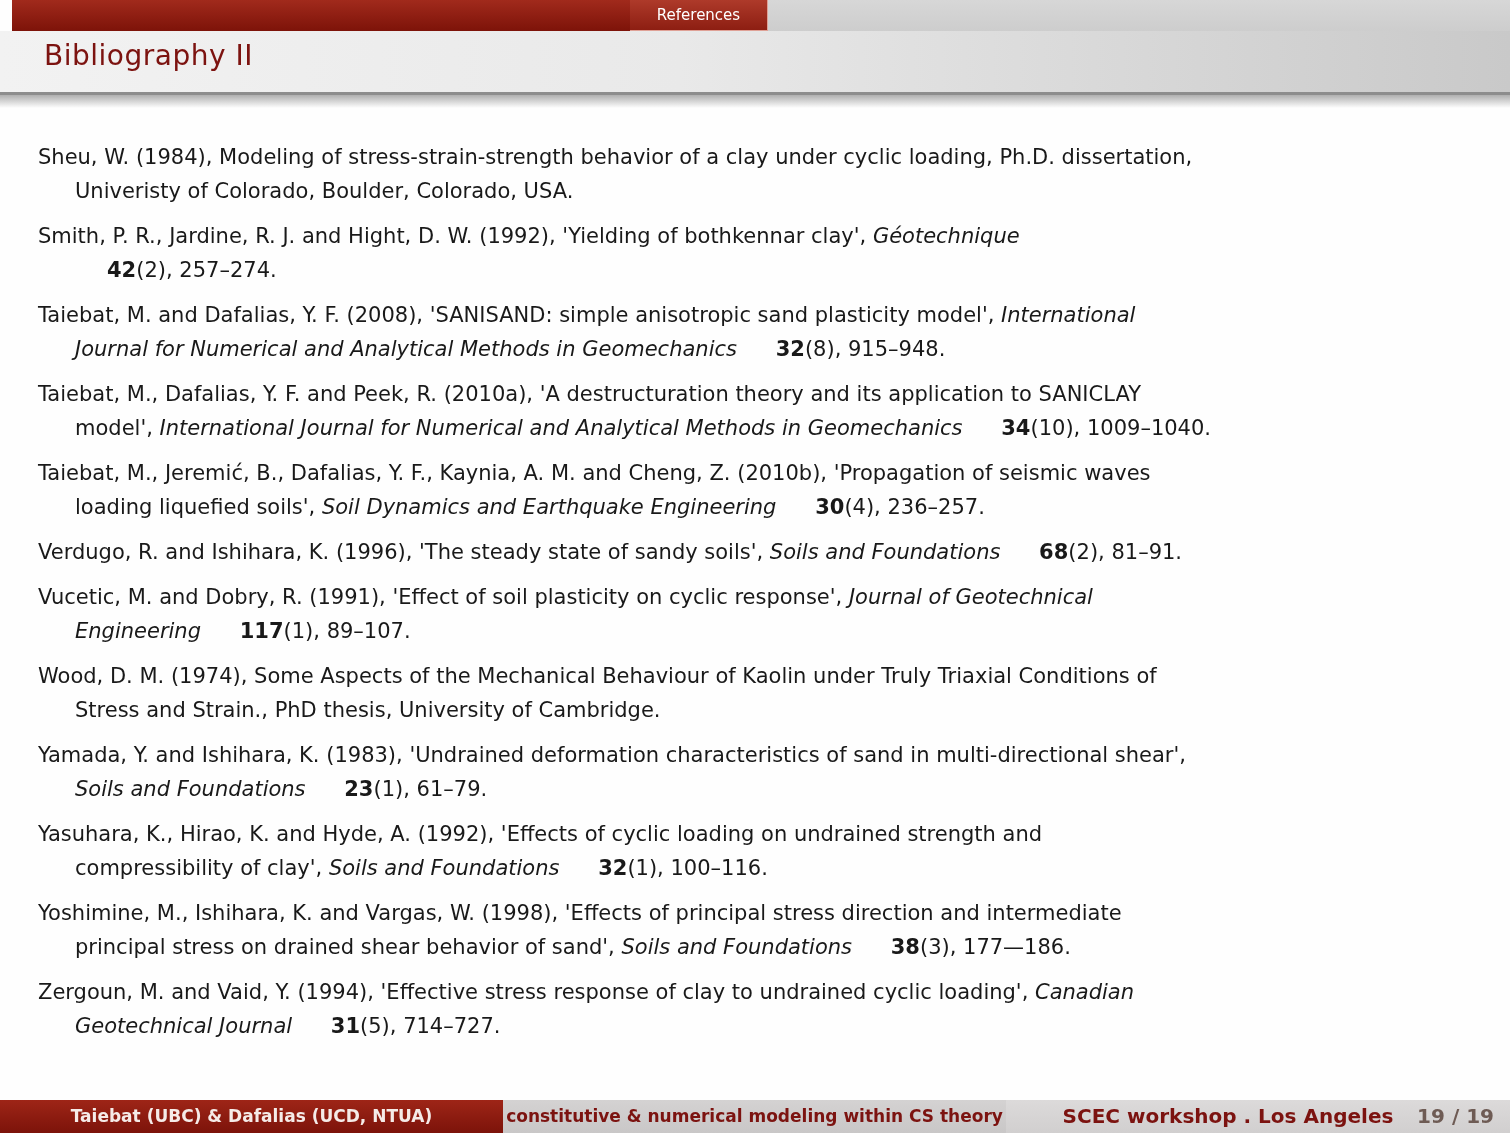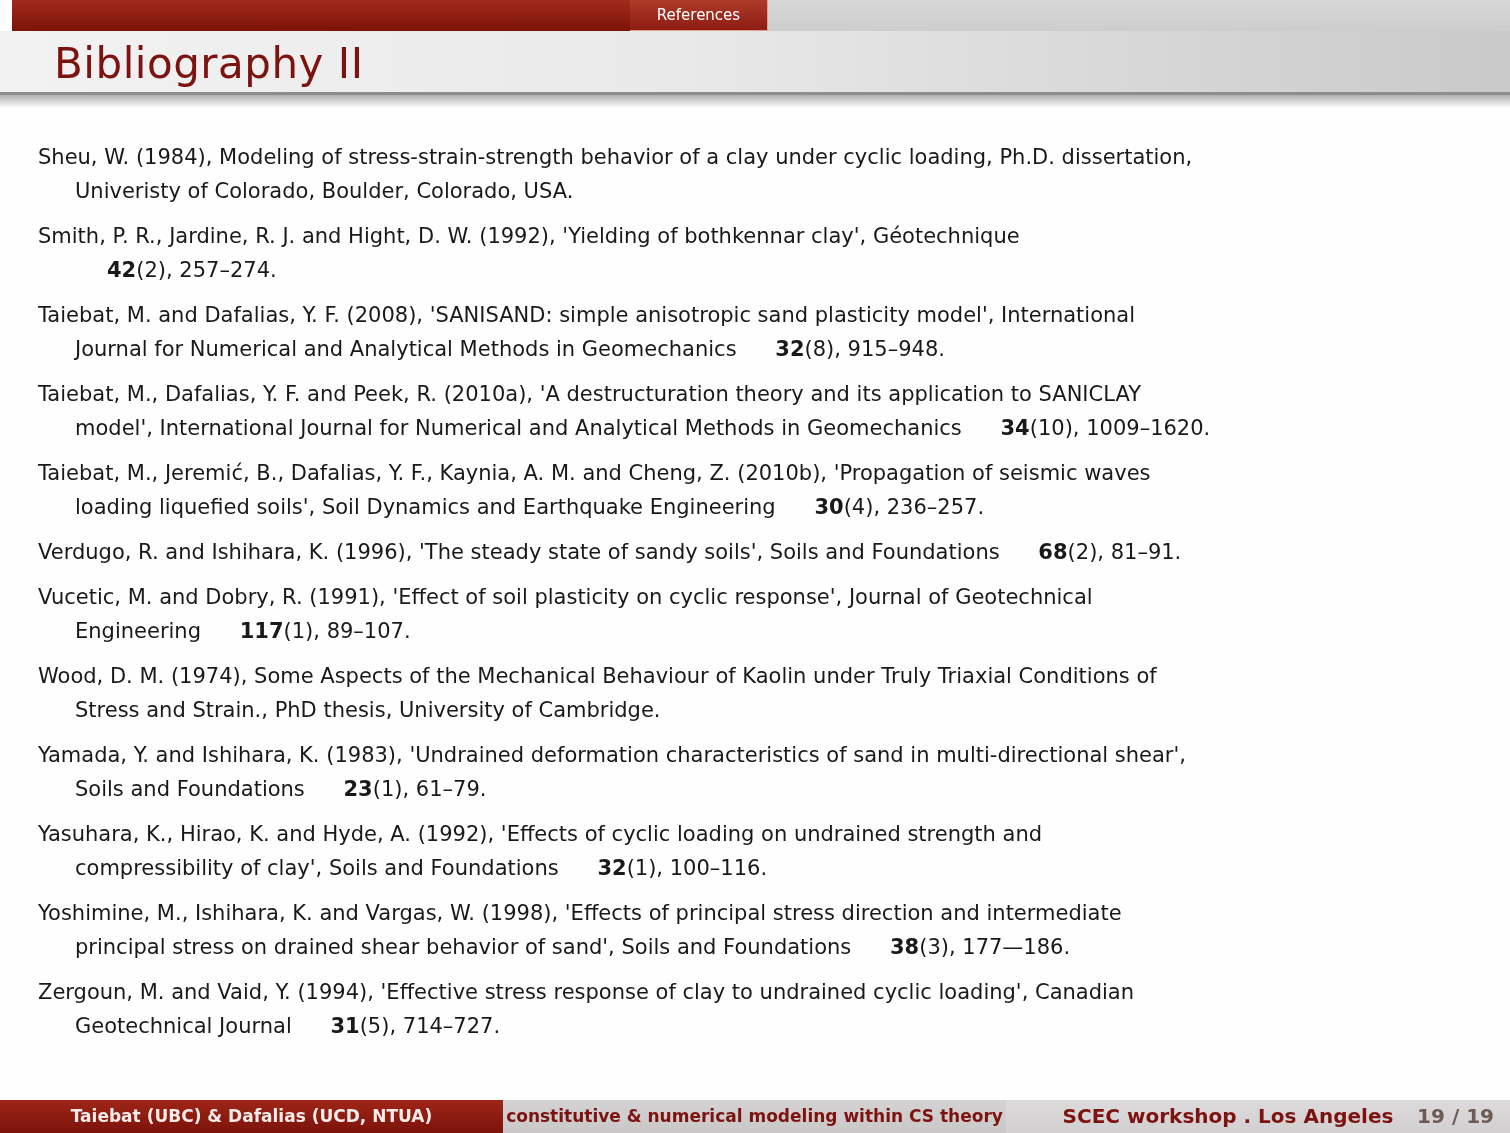--- a/index.html
+++ b/index.html
@@ -31,33 +31,33 @@
   .frametitle-strip {
     position:absolute; top:31px; left:0; width:1510px; height:61px;
     background:linear-gradient(to right, #f2f2f2 0%, #e9e9e9 45%, #c9c9c9 100%);
     border-bottom:3px solid #8d8d8d;
   }
   .frametitle-shadow {
     position:absolute; top:95px; left:0; width:1510px; height:13px;
     background:linear-gradient(rgba(110,110,110,0.55), rgba(255,255,255,0));
   }
   .frametitle-text {
-    position:absolute; left:54px; top:8px;
-    font-size:42px; color:#7c1310; letter-spacing:0.5px;
+    position:absolute; left:44px; top:8px;
+    font-size:28px; color:#7c1310; letter-spacing:0.5px;
   }
 
   
   .refs {
     position:absolute; top:140px; left:38px; width:1444px;
     font-size:21px; line-height:34px; color:#191919;
   }
   .ref { margin:0 0 11px 0; }
   .ref-line { white-space:nowrap; }
   .ref-line.cont { margin-left:37px; }
-  .i { }
+  .i { font-style:italic; }
   .b { font-weight:bold;margin-left:32px; }
 
   
   .footline { position:absolute; bottom:0; left:0; width:1510px; height:33px; display:flex;font-weight:bold; }
   .foot-authors {
     width:503px; background:linear-gradient(#9e2517 0%, #7c130a 100%);
     color:#f5ebe8; font-size:17px; line-height:33px; text-align:center;
   }
   .foot-title {
     width:503px; background:linear-gradient(#d4d2d2 0%, #c9c7c7 100%);
@@ -98,21 +98,21 @@
       <div class="ref">
         <div class="ref-line"><span>Smith, P. R., Jardine, R. J. and Hight, D. W. (1992), 'Yielding of bothkennar clay', </span><span class="i">Géotechnique</span></div>
         <div class="ref-line cont"><span class="b">42</span><span>(2), 257–274.</span></div>
       </div>
       <div class="ref">
         <div class="ref-line"><span>Taiebat, M. and Dafalias, Y. F. (2008), 'SANISAND: simple anisotropic sand plasticity model', </span><span class="i">International</span></div>
         <div class="ref-line cont"><span class="i">Journal for Numerical and Analytical Methods in Geomechanics</span><span> </span><span class="b">32</span><span>(8), 915–948.</span></div>
       </div>
       <div class="ref">
         <div class="ref-line"><span>Taiebat, M., Dafalias, Y. F. and Peek, R. (2010a), 'A destructuration theory and its application to SANICLAY</span></div>
-        <div class="ref-line cont"><span>model', </span><span class="i">International Journal for Numerical and Analytical Methods in Geomechanics</span><span> </span><span class="b">34</span><span>(10), 1009–1620.</span></div>
+        <div class="ref-line cont"><span>model', </span><span class="i">International Journal for Numerical and Analytical Methods in Geomechanics</span><span> </span><span class="b">34</span><span>(10), 1009–1040.</span></div>
       </div>
       <div class="ref">
         <div class="ref-line"><span>Taiebat, M., Jeremić, B., Dafalias, Y. F., Kaynia, A. M. and Cheng, Z. (2010b), 'Propagation of seismic waves</span></div>
         <div class="ref-line cont"><span>loading liquefied soils', </span><span class="i">Soil Dynamics and Earthquake Engineering</span><span> </span><span class="b">30</span><span>(4), 236–257.</span></div>
       </div>
       <div class="ref">
         <div class="ref-line"><span>Verdugo, R. and Ishihara, K. (1996), 'The steady state of sandy soils', </span><span class="i">Soils and Foundations</span><span> </span><span class="b">68</span><span>(2), 81–91.</span></div>
       </div>
       <div class="ref">
         <div class="ref-line"><span>Vucetic, M. and Dobry, R. (1991), 'Effect of soil plasticity on cyclic response', </span><span class="i">Journal of Geotechnical</span></div>

